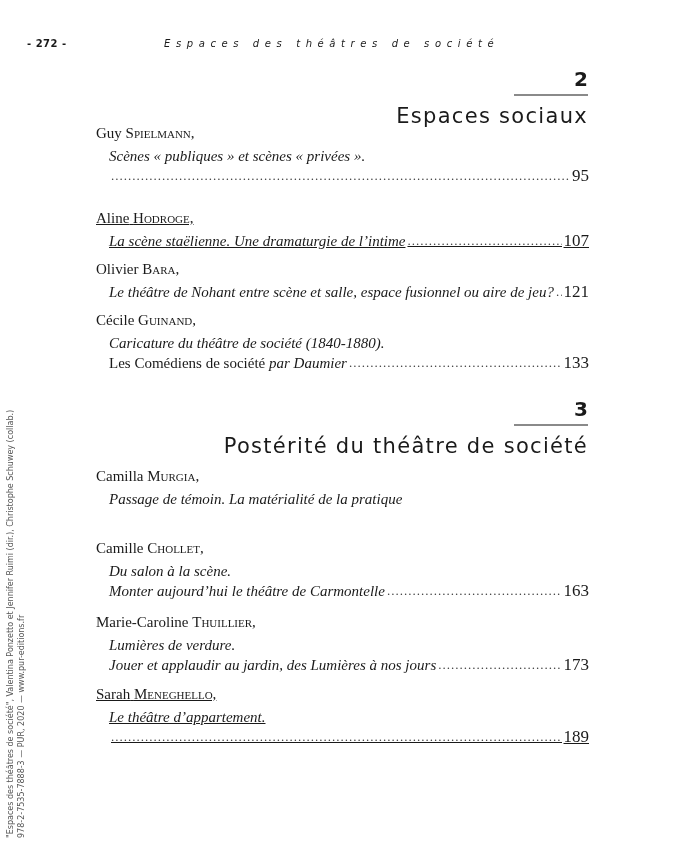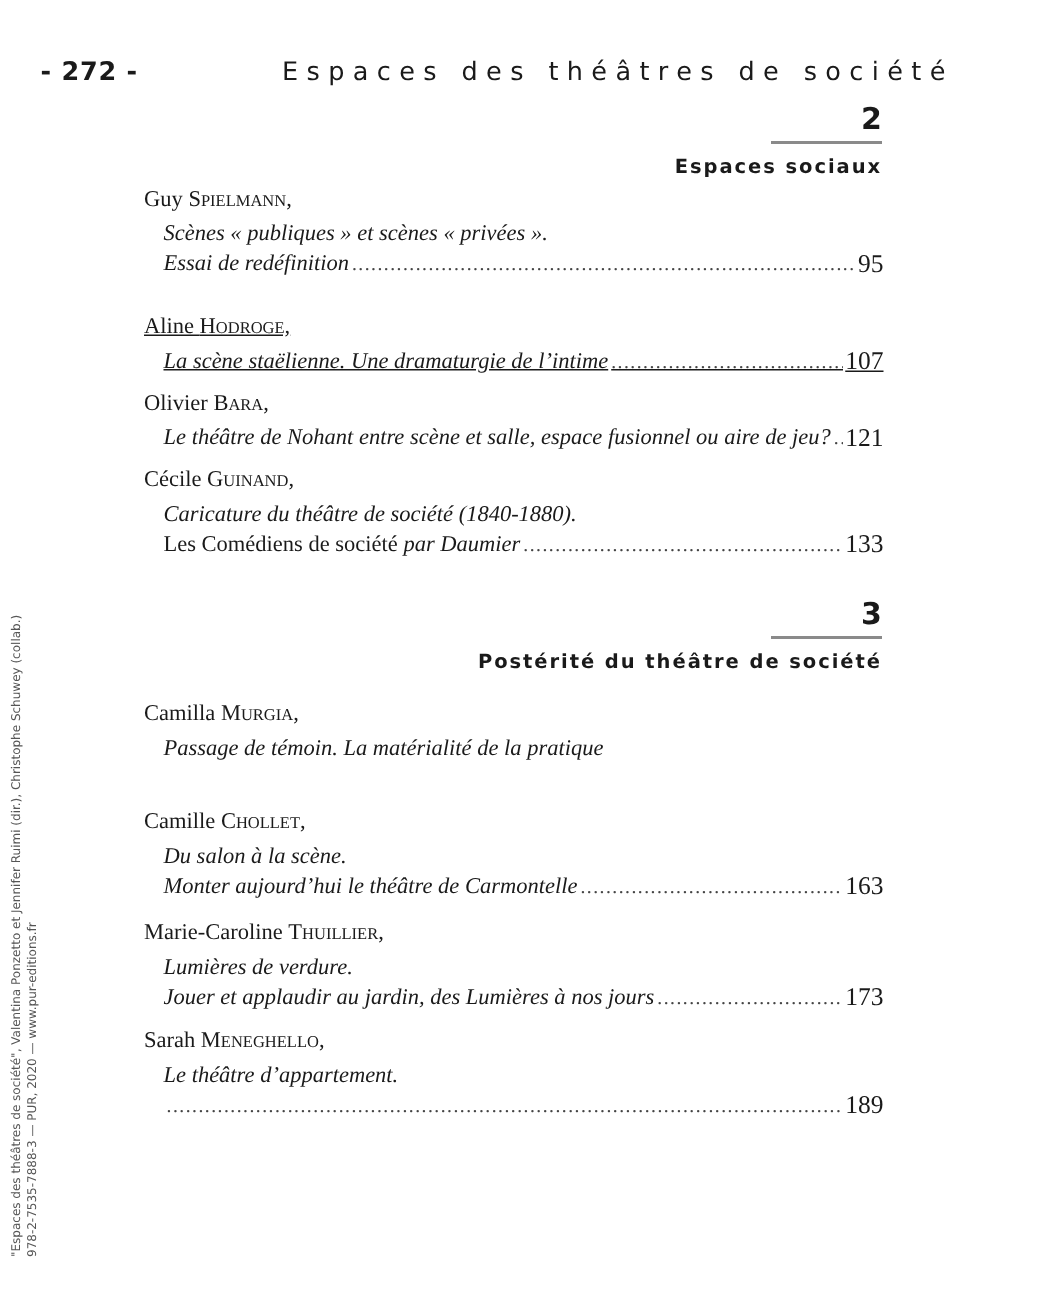--- a/index.html
+++ b/index.html
@@ -1,24 +1,24 @@
 <!DOCTYPE html>
 <html><head>
 <meta charset="utf-8">
 <style>
   html, body { margin: 0; padding: 0; background: #ffffff; }
   body { width: 700px; height: 866px; position: relative; overflow: hidden; color: #1a1a1a; }
   .running-head { position: absolute; top: 38px; left: 0; width: 700px; height: 16px;
-    font-family: "DejaVu Sans", sans-serif; font-size: 17px; }
+    font-family: "DejaVu Sans", sans-serif; font-size: 10px; }
   .page-num { position: absolute; left: 27px; top: 0; font-weight: bold; letter-spacing: 0.5px; }
-  .book-title { position: absolute; left: 188px; top: 0; letter-spacing: 5.6px; }
+  .book-title { position: absolute; left: 164px; top: 0; letter-spacing: 5.6px; font-style: italic; }
   .section { position: absolute; right: 112px; text-align: right; font-family: "DejaVu Sans", sans-serif; }
   .sec-num { font-size: 20px; font-weight: bold; line-height: 22px; }
   .sec-rule { width: 74px; height: 2px; background: #8a8a8a; margin: 4px 0 8px auto; }
-  .sec-title { font-size: 13px; font-weight: bold; letter-spacing: 1.3px; white-space: nowrap; }
+  .sec-title { font-size: 21px; font-weight: normal; letter-spacing: 1.3px; white-space: nowrap; }
   .entry { position: absolute; left: 96px; width: 493px;
     font-family: "Liberation Serif", serif; font-size: 15px; line-height: 20px; }
   .author { margin-bottom: 3px; }
   .author .sc { font-variant: small-caps; }
   .line { margin-left: 13px; display: flex; align-items: flex-start; white-space: nowrap; }
   .line .t { font-style: italic; }
   .line .t.roman { font-style: normal; }
   .line .t .it { font-style: italic; }
   .line .dots { flex: 1; overflow: hidden; margin: 0 2px; color: #444; font-size: 13px; letter-spacing: 1px; }
   .line .dots::before { content: "........................................................................................................................................................................"; }
@@ -39,21 +39,20 @@
   <div class="sec-rule"></div>
   <div class="sec-title">Espaces sociaux</div>
 </div>
 
 <div class="entry" style="top:123px;">
   <div class="author"><span>Guy</span> <span class="sc">Spielmann,</span></div>
   <div class="line">
       <span class="t">Scènes « publiques » et scènes « privées ».</span>
     </div>
   <div class="line">
-      <span class="t">Essai de redéfinition</span>
       <span class="dots"></span>
       <span class="pg">95</span>
     </div>
 </div>
 
 <div class="entry" style="top:208px;text-decoration:underline;">
   <div class="author"><span>Aline</span> <span class="sc">Hodroge,</span></div>
   <div class="line">
       <span class="t">La scène staëlienne. Une dramaturgie de l’intime</span>
       <span class="dots"></span>
@@ -112,21 +111,21 @@
   <div class="line">
       <span class="t">Lumières de verdure.</span>
     </div>
   <div class="line">
       <span class="t">Jouer et applaudir au jardin, des Lumières à nos jours</span>
       <span class="dots"></span>
       <span class="pg">173</span>
     </div>
 </div>
 
-<div class="entry" style="top:684px;">
+<div class="entry" style="top:684px;text-decoration:underline;">
   <div class="author"><span>Sarah</span> <span class="sc">Meneghello,</span></div>
   <div class="line">
       <span class="t">Le théâtre d’appartement.</span>
     </div>
   <div class="line">
       <span class="dots"></span>
       <span class="pg">189</span>
     </div>
 </div>
 

